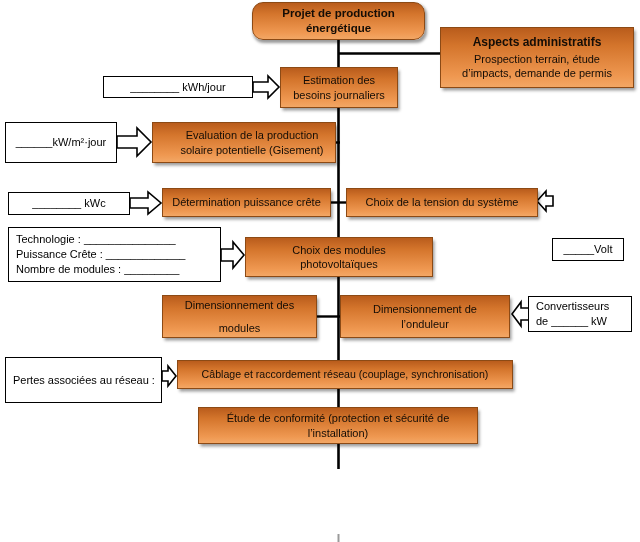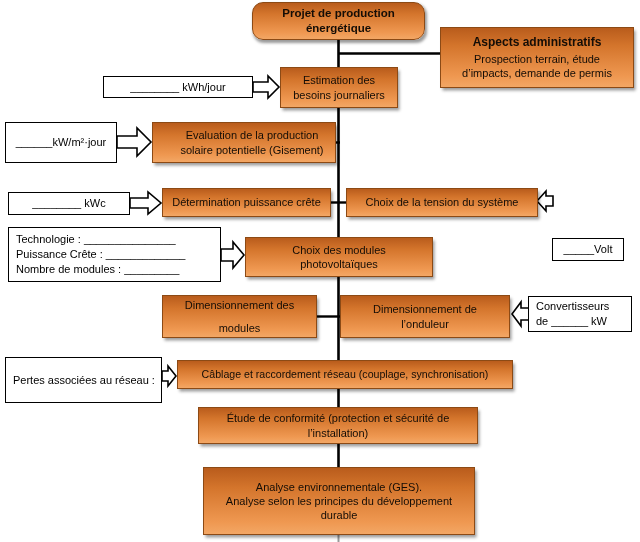--- a/index.html
+++ b/index.html
@@ -100,25 +100,20 @@
 
   <div class="obox" style="left:177px;top:360px;width:336px;height:29px;font-size:10.6px;">
     <div>Câblage et raccordement réseau (couplage, synchronisation)</div>
   </div>
 
   <div class="obox" style="left:198px;top:407px;width:280px;height:37px;">
     <div>Étude de conformité (protection et sécurité de</div>
     <div>l’installation)</div>
   </div>
 
-  <div class="obox" style="left:203px;top:467px;width:272px;height:68px;">
-    <div>Analyse environnementale (GES).</div>
-    <div>Analyse selon les principes du développement</div>
-    <div>durable</div>
-  </div>
 
   <div class="callout" style="left:103px;top:76px;width:150px;height:22px;">
     <div>________ kWh/jour</div>
   </div>
 
   <div class="callout" style="left:5px;top:122px;width:112px;height:41px;">
     <div>______kW/m²·jour</div>
   </div>
 
   <div class="callout" style="left:8px;top:192px;width:122px;height:23px;">

